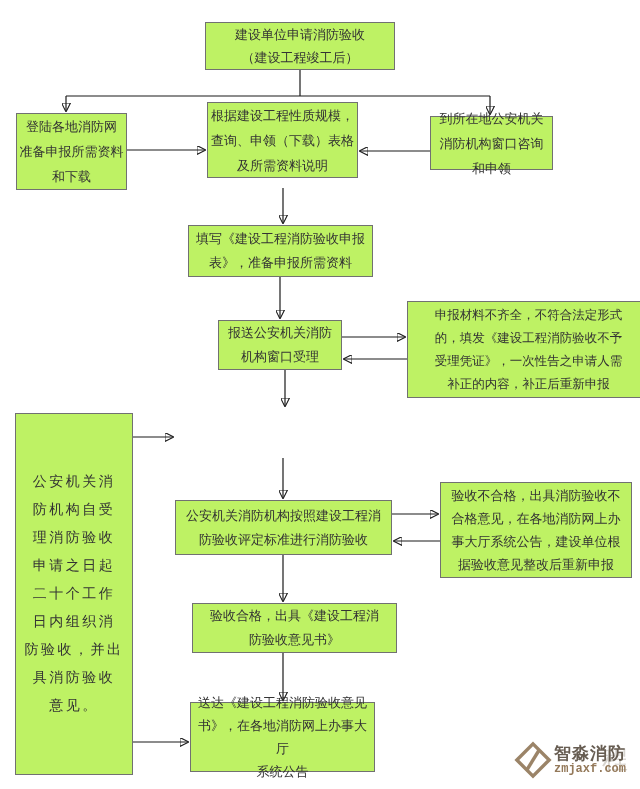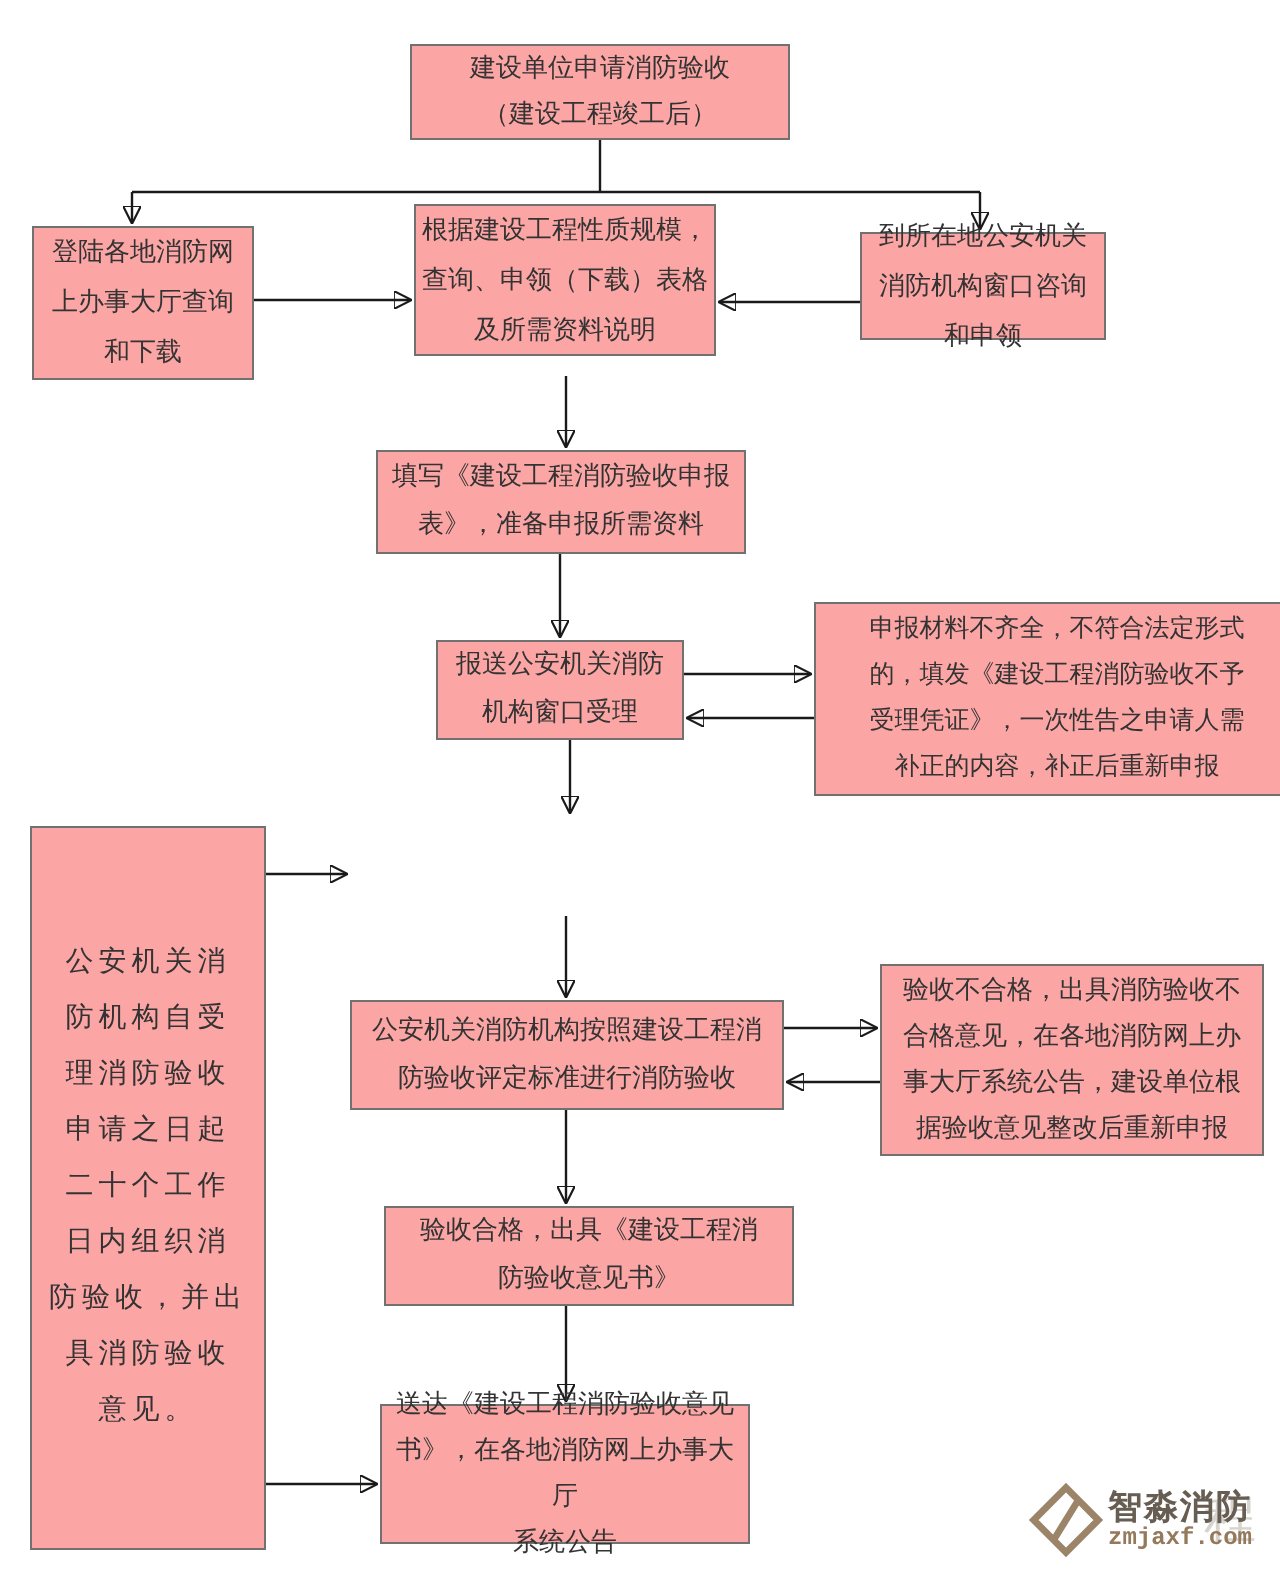--- a/index.html
+++ b/index.html
@@ -1,23 +1,23 @@
 <!DOCTYPE html>
 <html><head>
 <meta charset="utf-8">
 <style>
   html,body{margin:0;padding:0;background:#ffffff;}
   .canvas{
     position:relative;width:640px;height:789px;background:#ffffff;overflow:hidden;
     font-family:"Liberation Serif","DejaVu Serif",serif;
   }
   .node{
-    position:absolute;box-sizing:border-box;border:1px solid #717171;background:#fca5a5;
+    position:absolute;box-sizing:border-box;border:1px solid #717171;background:#bef264;
     display:flex;align-items:center;justify-content:center;text-align:center;
-    white-space:pre-line;color:#333;font-size:13px;line-height:24px;padding:0 2px;font-family:Liberation Mono, monospace;
+    white-space:pre-line;color:#333;font-size:13px;line-height:24px;padding:0 2px;
   }
   
   .n-apply  {left:205px;top:22px; width:190px;height:48px;line-height:23px;}
   .n-login  {left:16px; top:113px;width:111px;height:77px;line-height:25px;}
   .n-forms  {left:207px;top:102px;width:151px;height:76px;line-height:25px;}
   .n-consult{left:430px;top:116px;width:123px;height:54px;line-height:25px;text-align:center;}
   .n-fill   {left:188px;top:225px;width:185px;height:52px;}
   .n-submit {left:218px;top:320px;width:124px;height:50px;}
   .n-reject {left:407px;top:301px;width:243px;height:97px;font-size:12.5px;padding:0;line-height:23px;}
   .n-accept {left:175px;top:408px;width:218px;height:50px;}
@@ -68,21 +68,21 @@
     <path d="M392,514 H438" marker-end="url(#arrow)"></path>
     <path d="M440,541 H394" marker-end="url(#arrow)"></path>
     <path d="M283,555 V601" marker-end="url(#arrow)"></path>
     <path d="M283,653 V700" marker-end="url(#arrow)"></path>
     <path d="M133,742 H188" marker-end="url(#arrow)"></path>
   </svg>
 
   <div class="node n-apply">建设单位申请消防验收
 （建设工程竣工后）</div>
   <div class="node n-login">登陆各地消防网
-上办事大厅查询
+准备申报所需资料
 和下载</div>
   <div class="node n-forms">根据建设工程性质规模，
 查询、申领（下载）表格
 及所需资料说明</div>
   <div class="node n-consult">到所在地公安机关
 消防机构窗口咨询
 和申领</div>
   <div class="node n-fill">填写《建设工程消防验收申报
 表》，准备申报所需资料</div>
   <div class="node n-submit">报送公安机关消防

